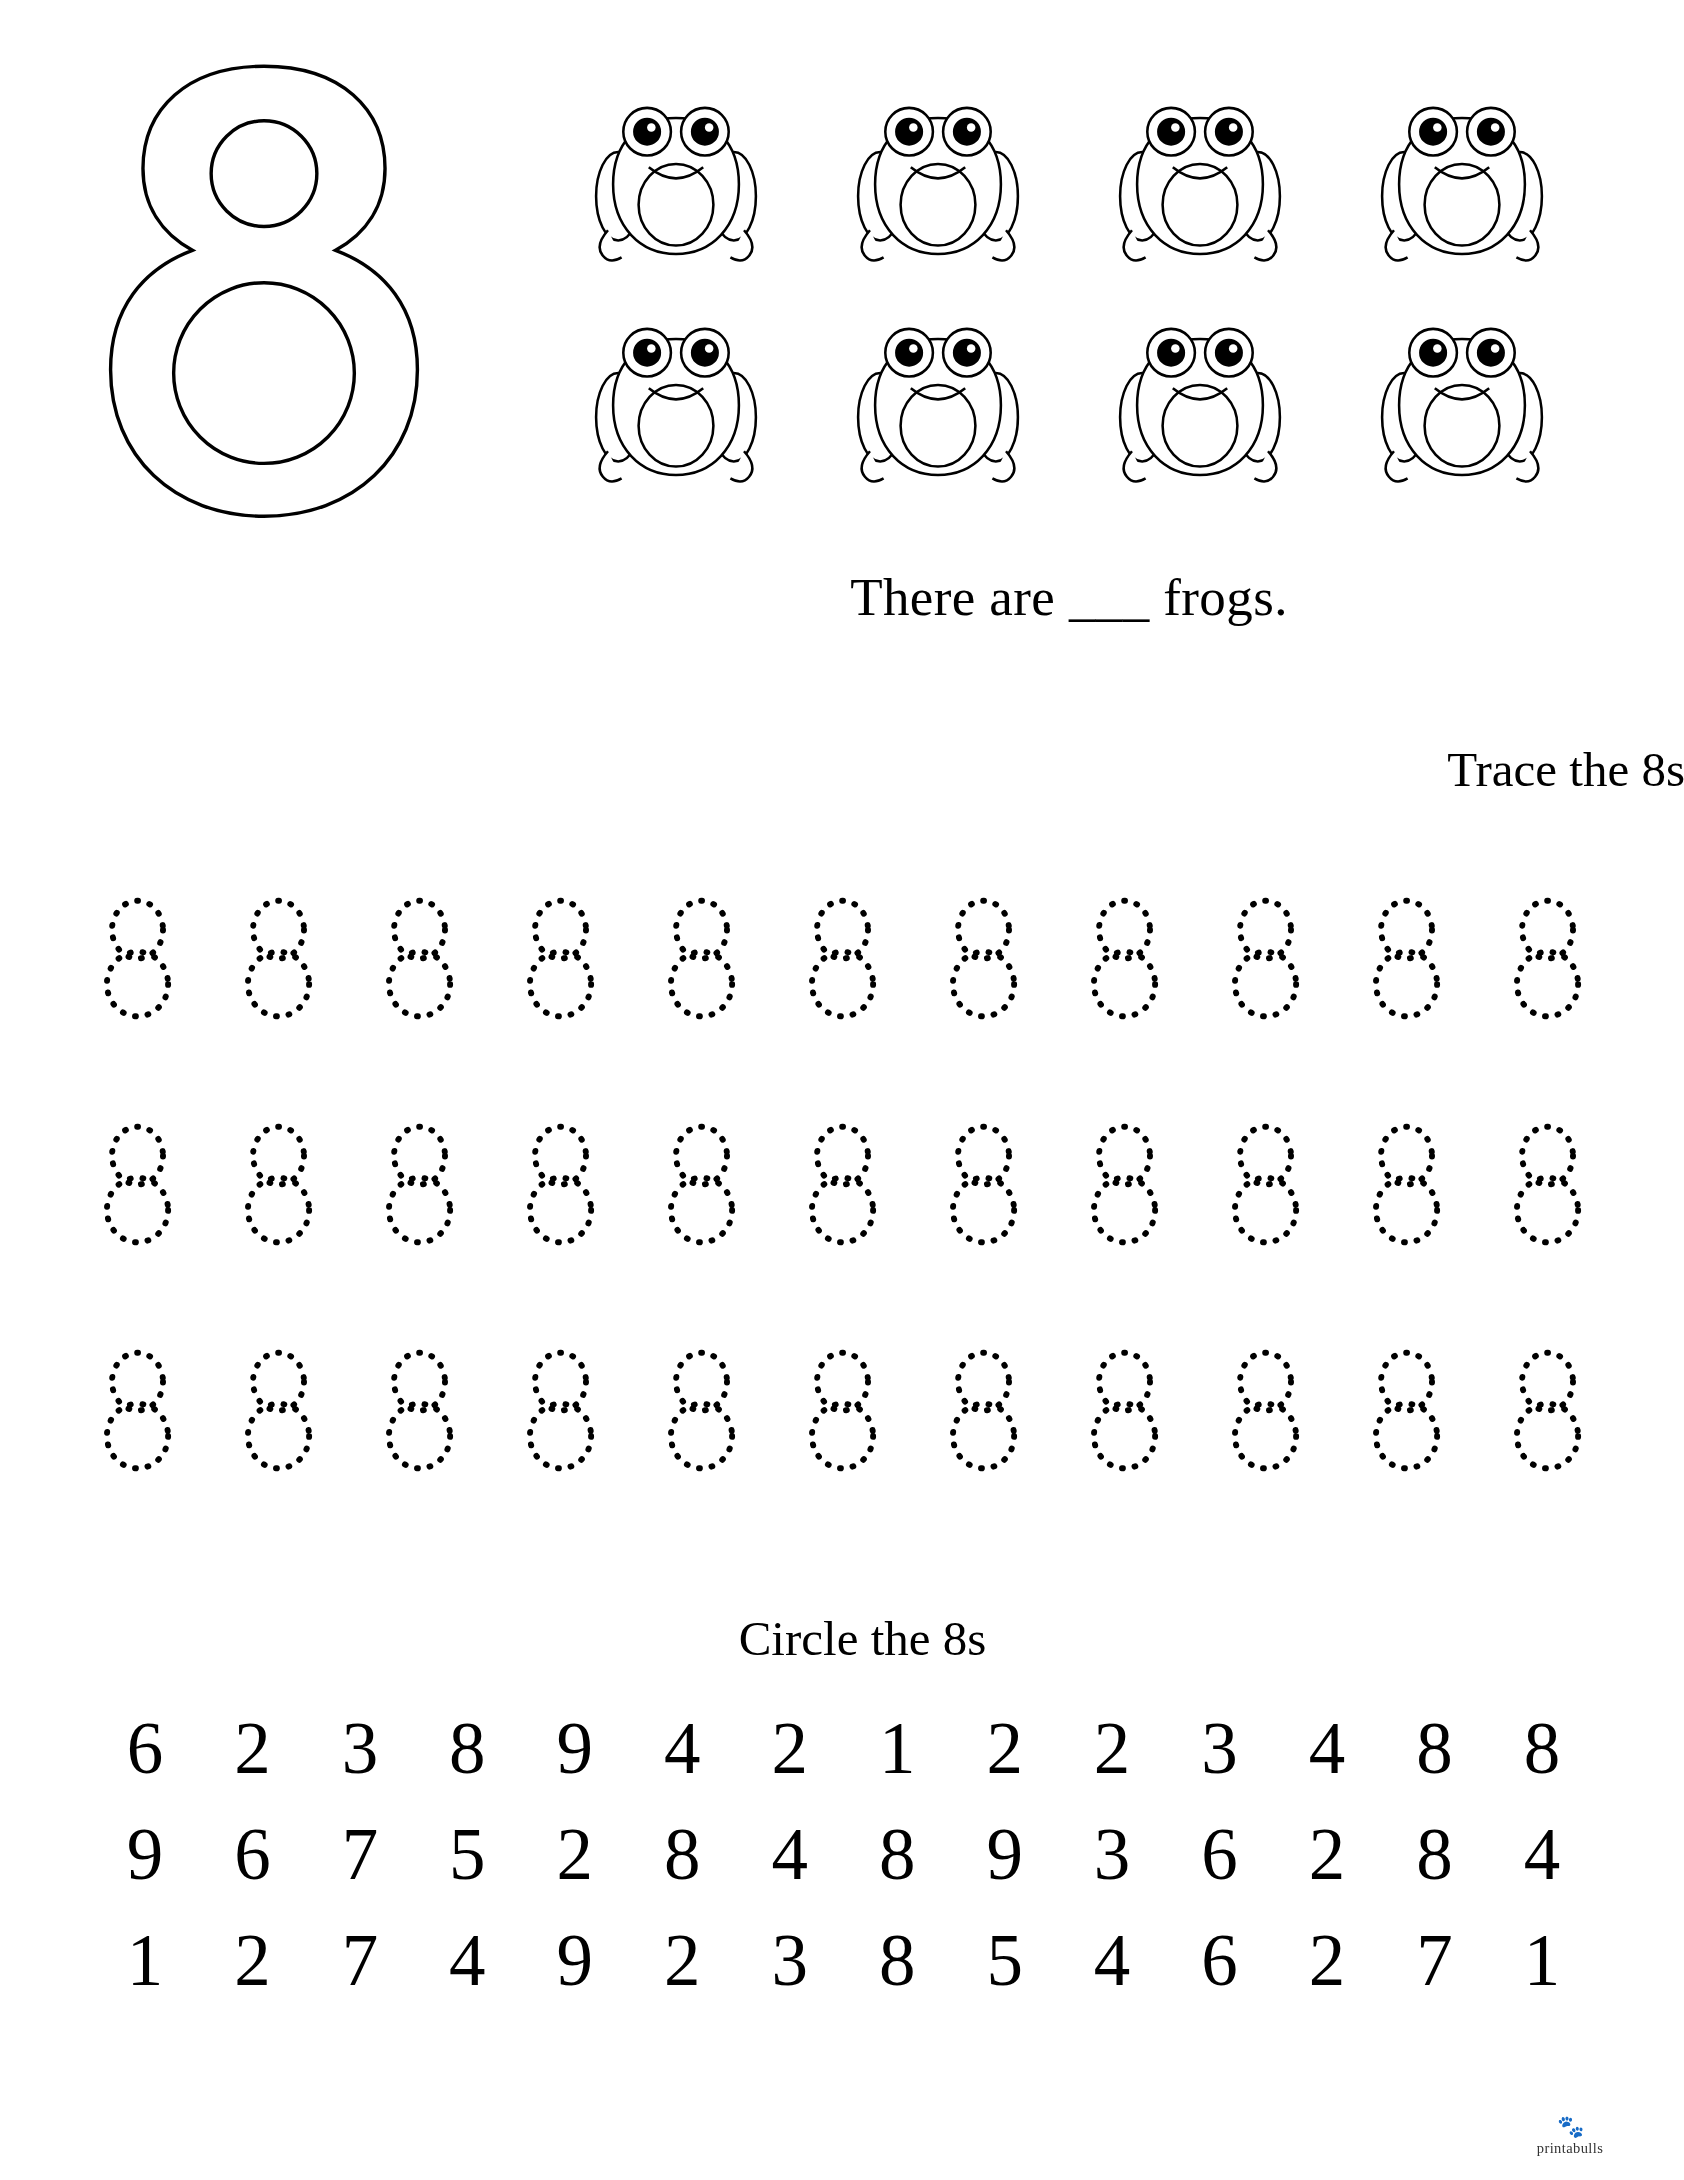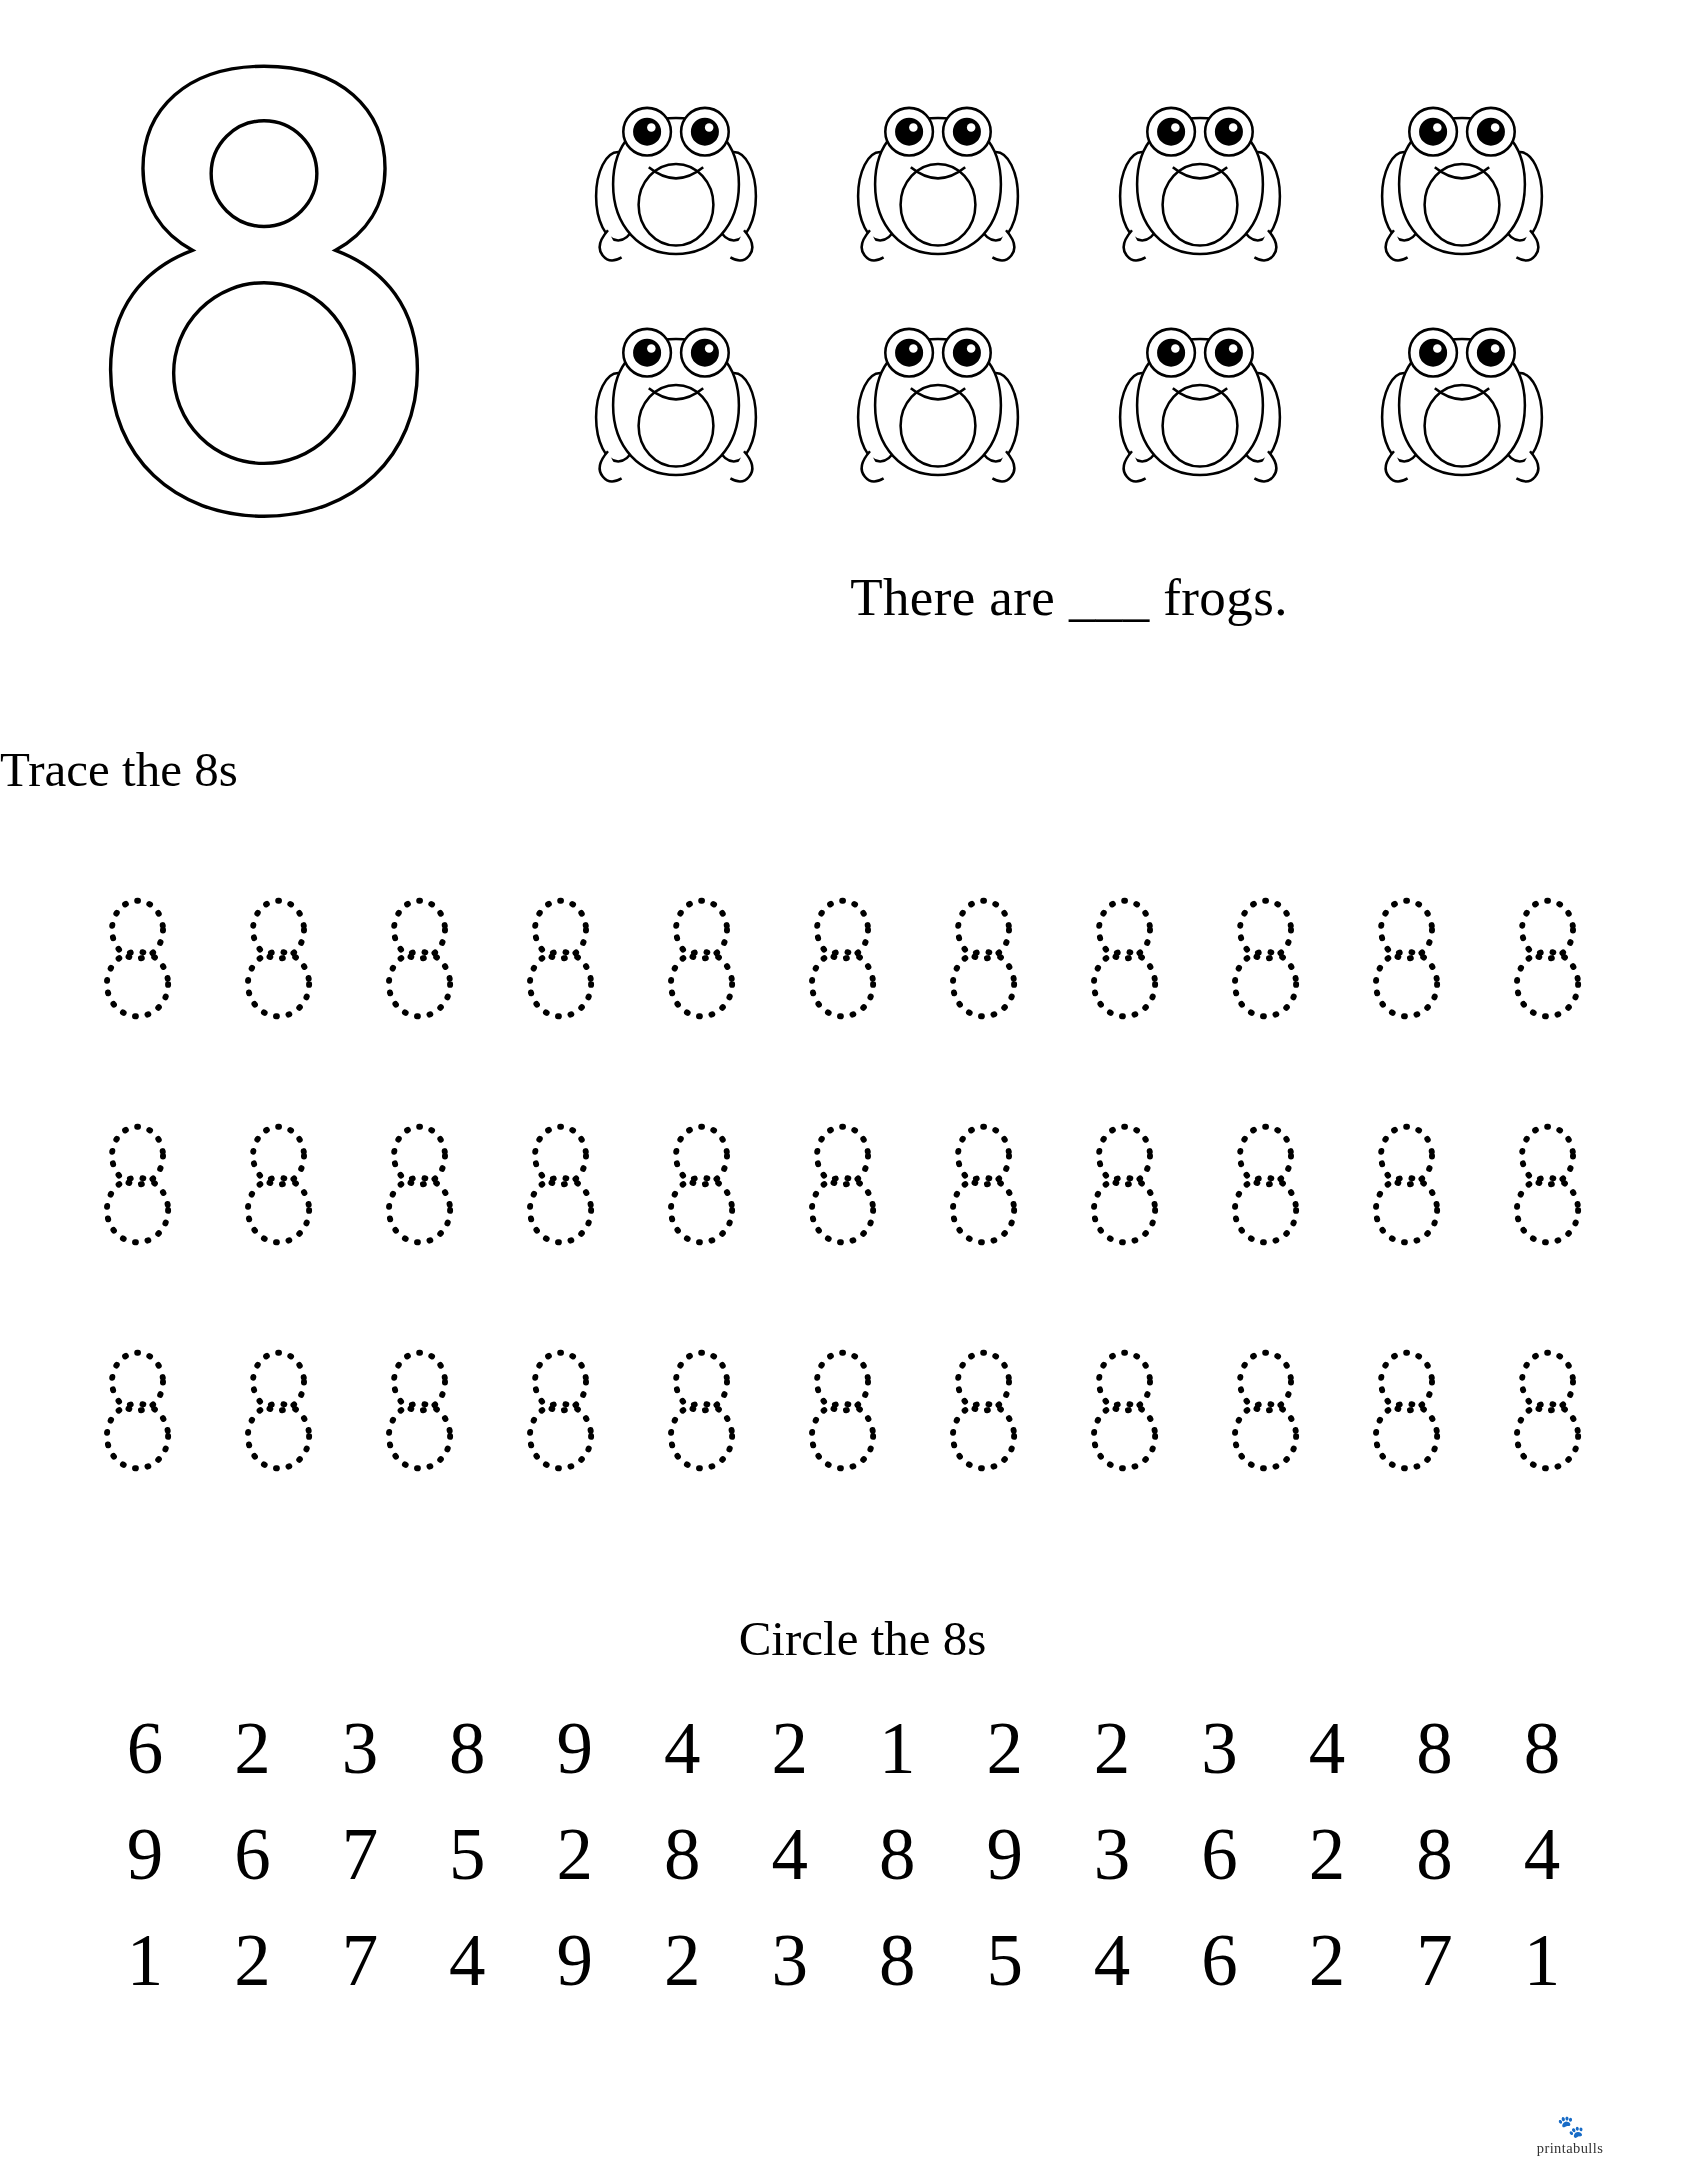--- a/index.html
+++ b/index.html
@@ -58,21 +58,21 @@
     font-size: 53px;
     letter-spacing: 0.4px;
   }
 
   
   .trace-title {
     position: absolute;
     top: 741px;
     left: 0;
     width: 1685px;
-    text-align: left;
+    text-align: right;
     font-size: 49px;
   }
 
   .trace-rows {
     position: absolute;
     top: 843px;
     left: 0;
     width: 1685px;
   }
   .trace-row {

